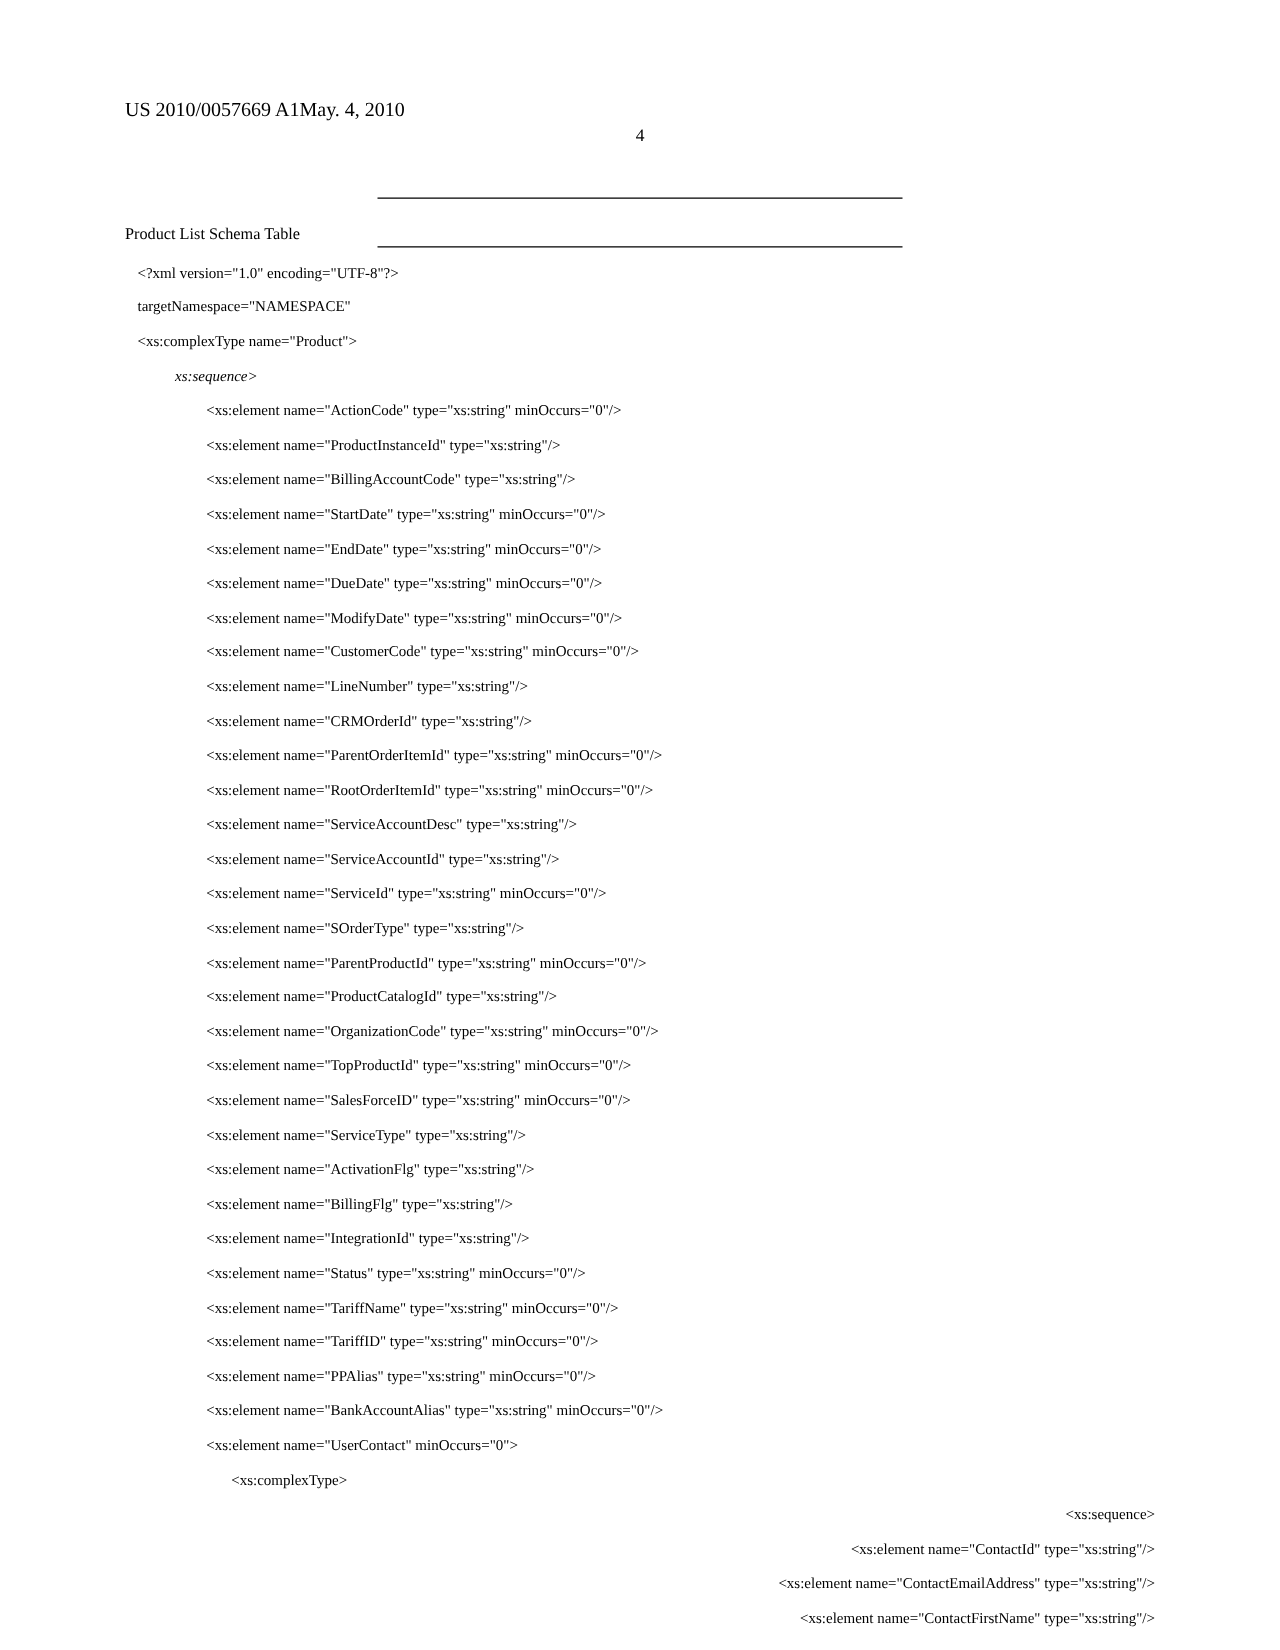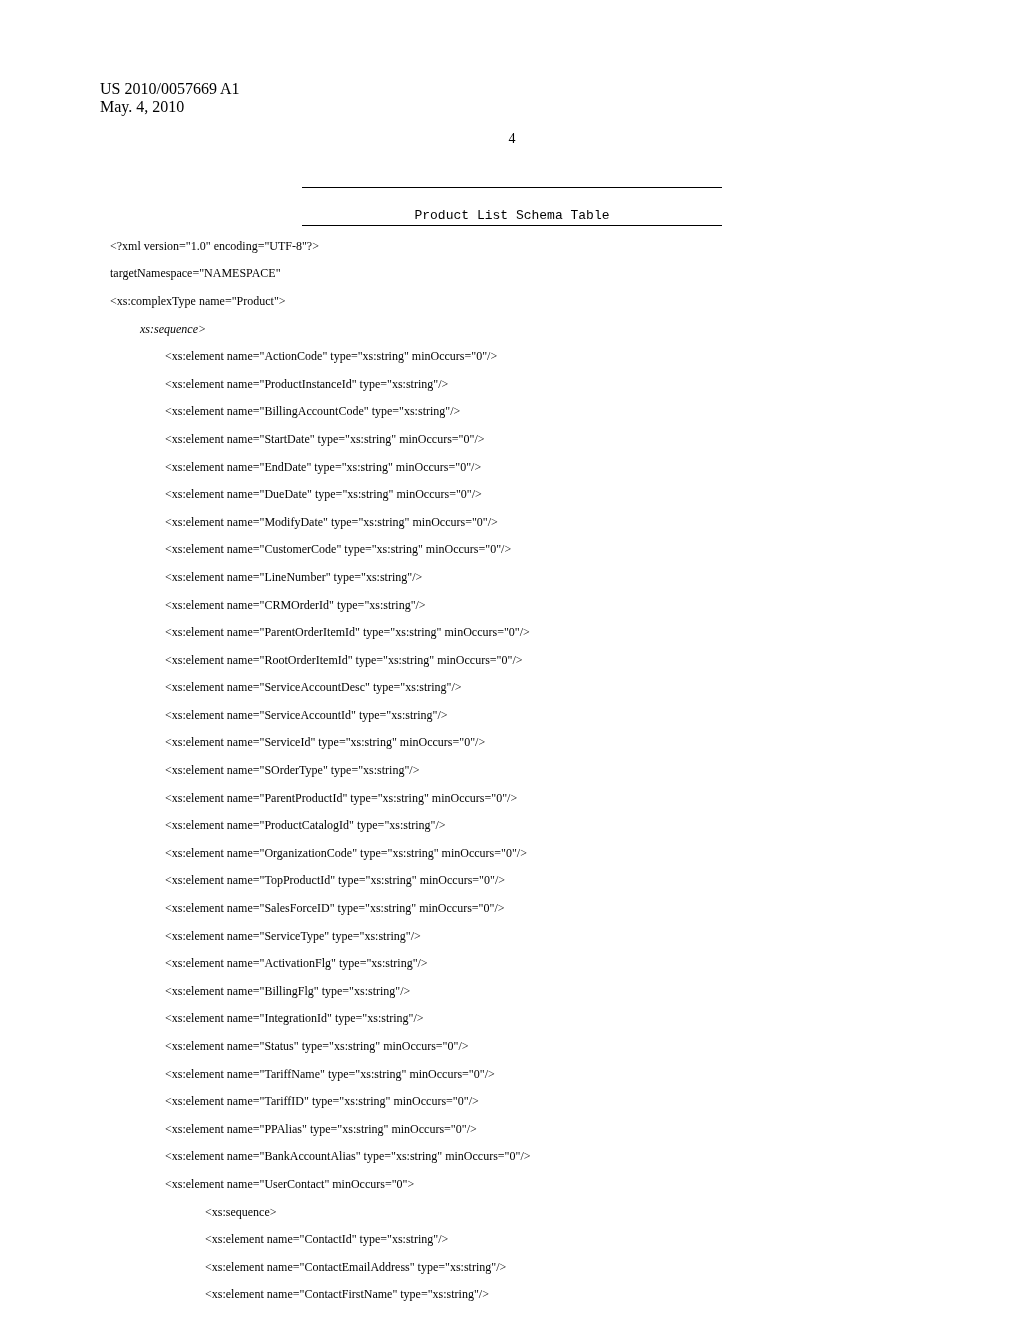--- a/index.html
+++ b/index.html
@@ -12,58 +12,55 @@
   }
   .page {
     width: 1024px;
     height: 1320px;
     position: relative;
     box-sizing: border-box;
     padding: 80px 100px 60px 100px;
   }
   .header-row {
     display: flex;
-    justify-content: flex-end;
+    justify-content: flex-start;
     font-size: 16px;
-    margin-bottom: 15px;
-    flex-direction: column;
+    margin-bottom: 4px;
   }
   .pageno {
     text-align: center;
     font-size: 14px;
     margin-bottom: 8px;
   }
   .hr {
     border-top: 1.5px solid #000;
     margin: 40px auto 4px auto;
     width: 420px;
   }
   .hr2 {
     border-top: 1px solid #000;
     margin: 2px auto 0 auto;
     width: 420px;
   }
   .tabletitle {
-    text-align: center;
     font-size: 13px;
     margin: 20px 0 2px 0;
-    font-family: Liberation Mono, monospace;
   }
   .code {
     font-family: "Times New Roman", Times, serif;
     font-size: 12px;
     line-height: 1.15;
     white-space: pre;
     margin-left: 10px;
   }
   .ind0 { padding-left: 0px; display:block;}
   .ind1 { padding-left: 30px; display:block;font-style:italic;}
   .ind2 { padding-left: 55px; display:block;}
   .ind3 { padding-left: 75px; display:block;}
-  .ind4 { padding-left: 95px; display:block;}
+  .ind4 { padding-left: 95px; display:block;text-align:right;}
 </style>
 </head>
 <body>
 
 <div class="page">
 
   <div class="header-row">
     <div>US 2010/0057669 A1</div>
     <div>May. 4, 2010</div>
   </div>
@@ -103,20 +100,21 @@
 <span class="ind2">&lt;xs:element name="ServiceType" type="xs:string"/&gt;</span>
 <span class="ind2">&lt;xs:element name="ActivationFlg" type="xs:string"/&gt;</span>
 <span class="ind2">&lt;xs:element name="BillingFlg" type="xs:string"/&gt;</span>
 <span class="ind2">&lt;xs:element name="IntegrationId" type="xs:string"/&gt;</span>
 <span class="ind2">&lt;xs:element name="Status" type="xs:string" minOccurs="0"/&gt;</span>
 <span class="ind2">&lt;xs:element name="TariffName" type="xs:string" minOccurs="0"/&gt;</span>
 <span class="ind2">&lt;xs:element name="TariffID" type="xs:string" minOccurs="0"/&gt;</span>
 <span class="ind2">&lt;xs:element name="PPAlias" type="xs:string" minOccurs="0"/&gt;</span>
 <span class="ind2">&lt;xs:element name="BankAccountAlias" type="xs:string" minOccurs="0"/&gt;</span>
 <span class="ind2">&lt;xs:element name="UserContact" minOccurs="0"&gt;</span>
+<span class="ind3">&lt;xs:complexType&gt;</span>
 <span class="ind4">&lt;xs:sequence&gt;</span>
 <span class="ind4">&lt;xs:element name="ContactId" type="xs:string"/&gt;</span>
 <span class="ind4">&lt;xs:element name="ContactEmailAddress" type="xs:string"/&gt;</span>
 <span class="ind4">&lt;xs:element name="ContactFirstName" type="xs:string"/&gt;</span>
 
 
 
 
 
 

